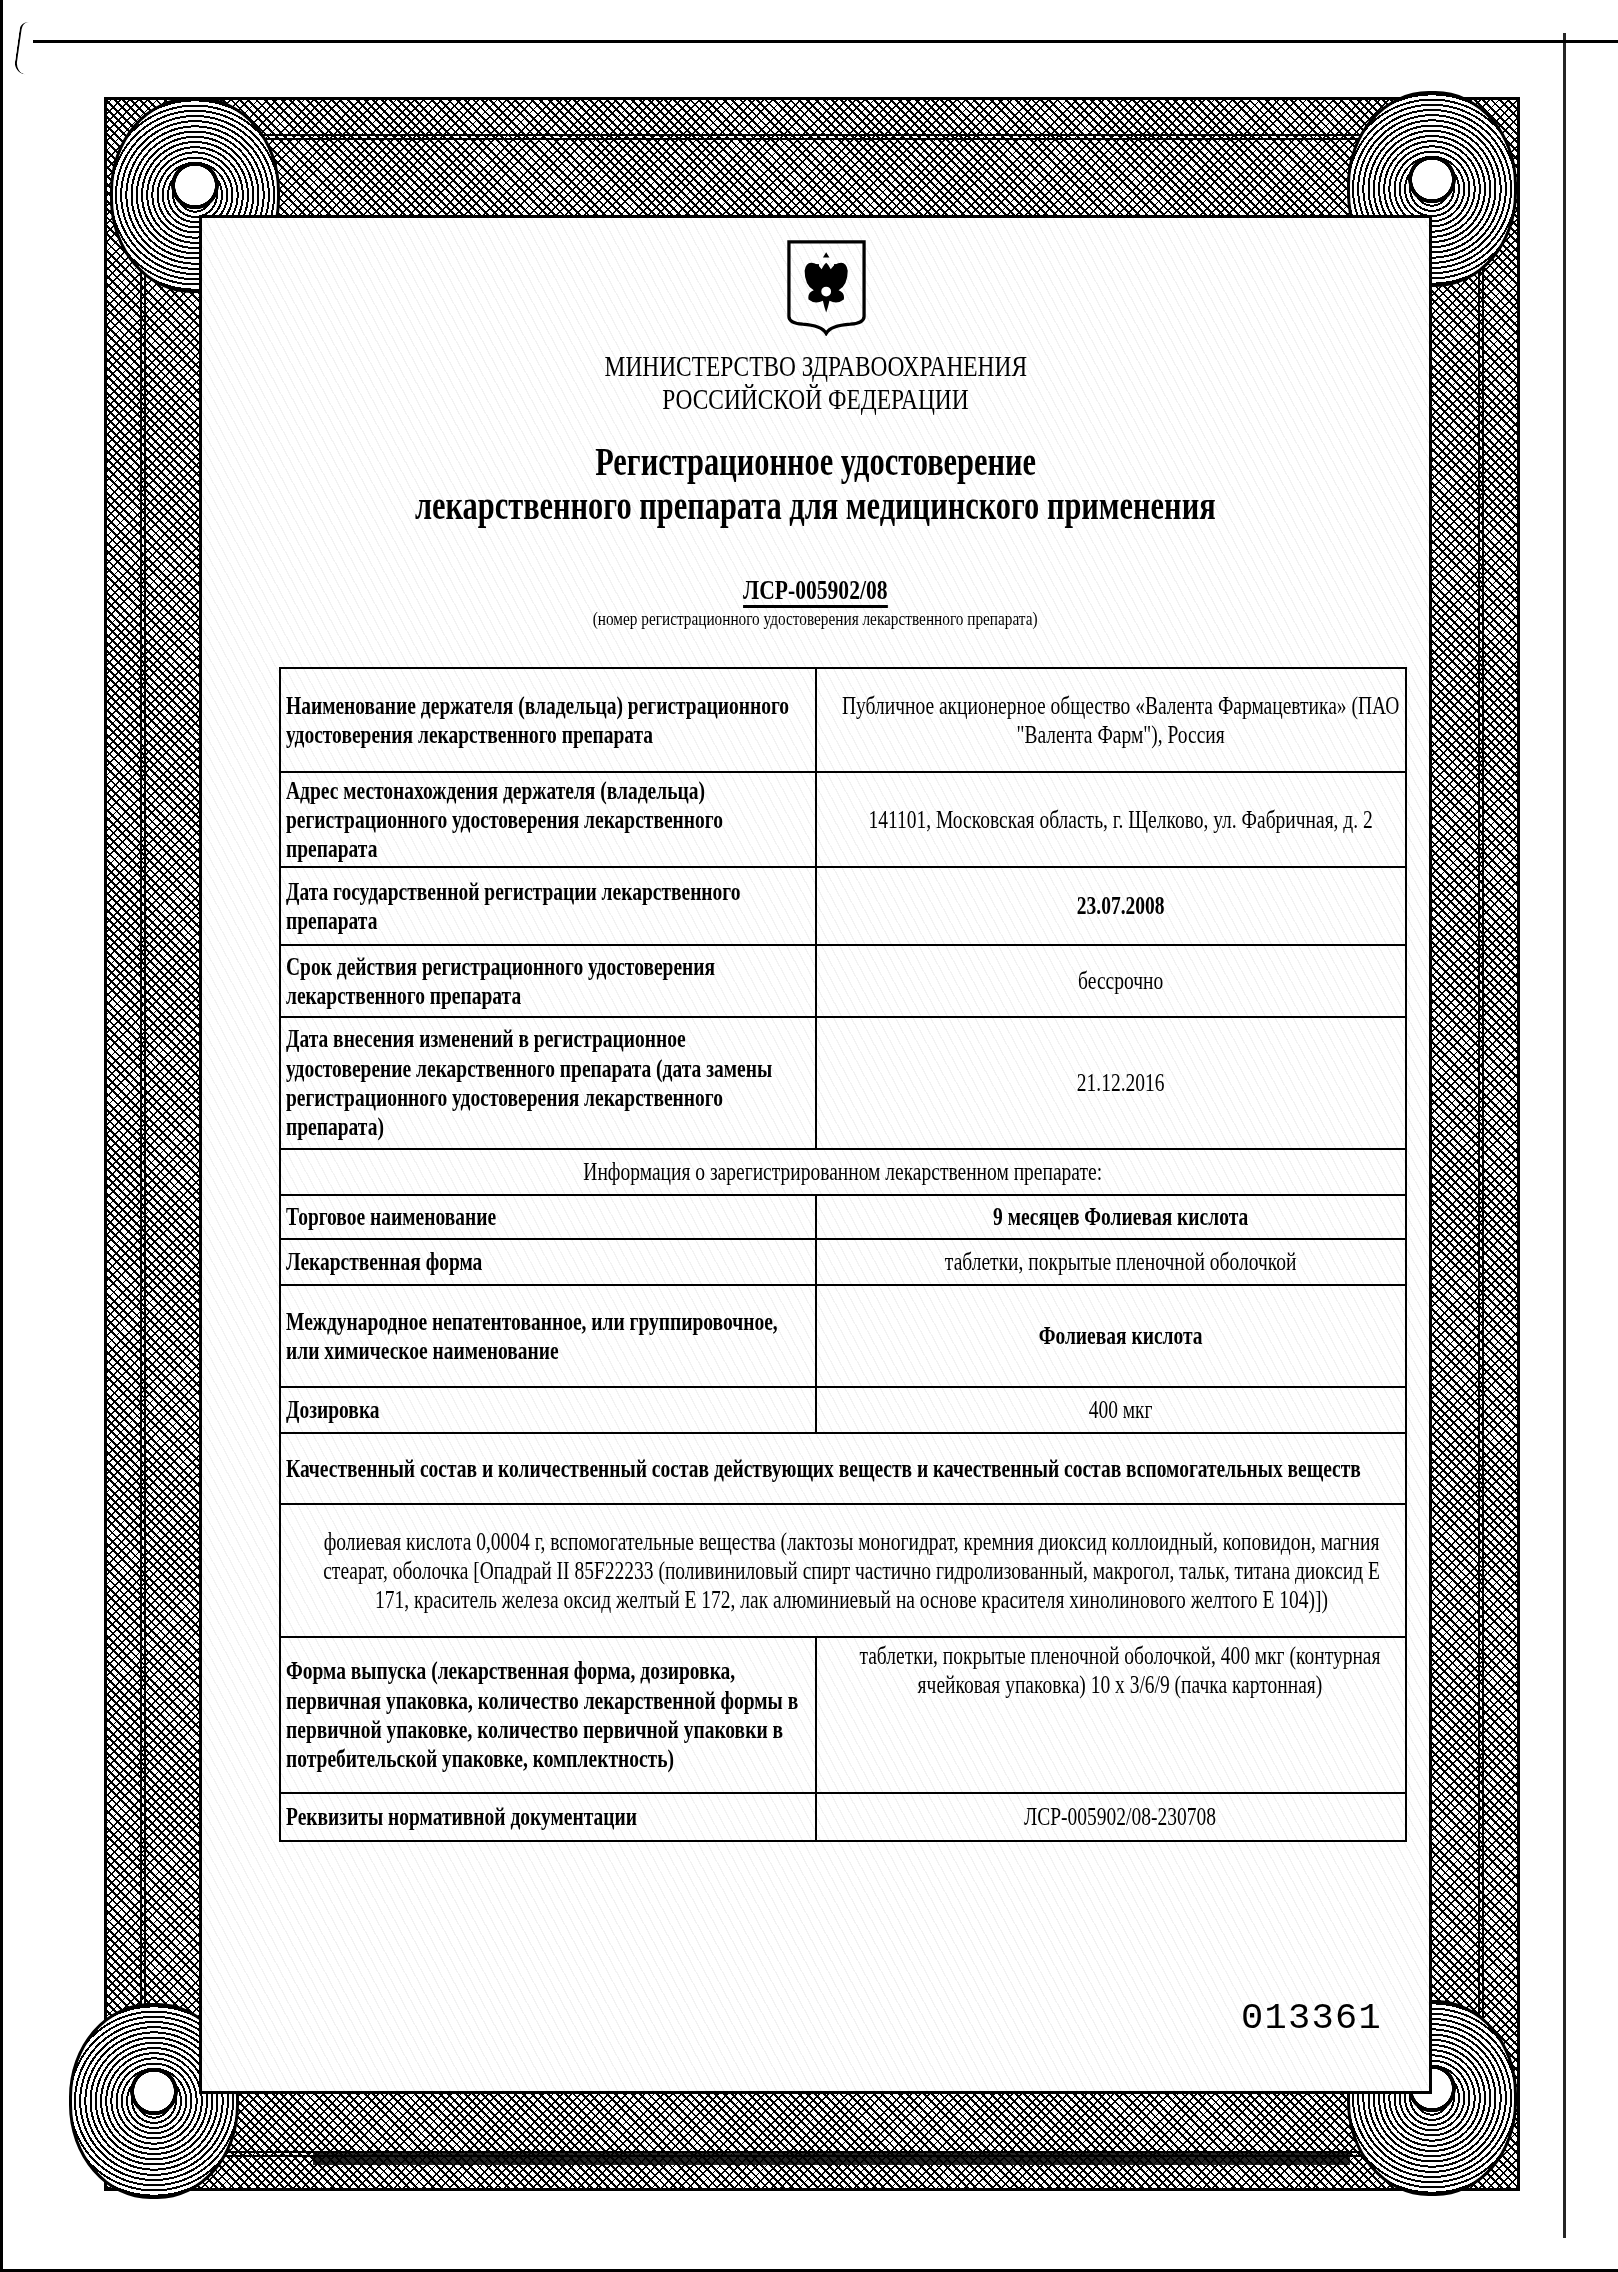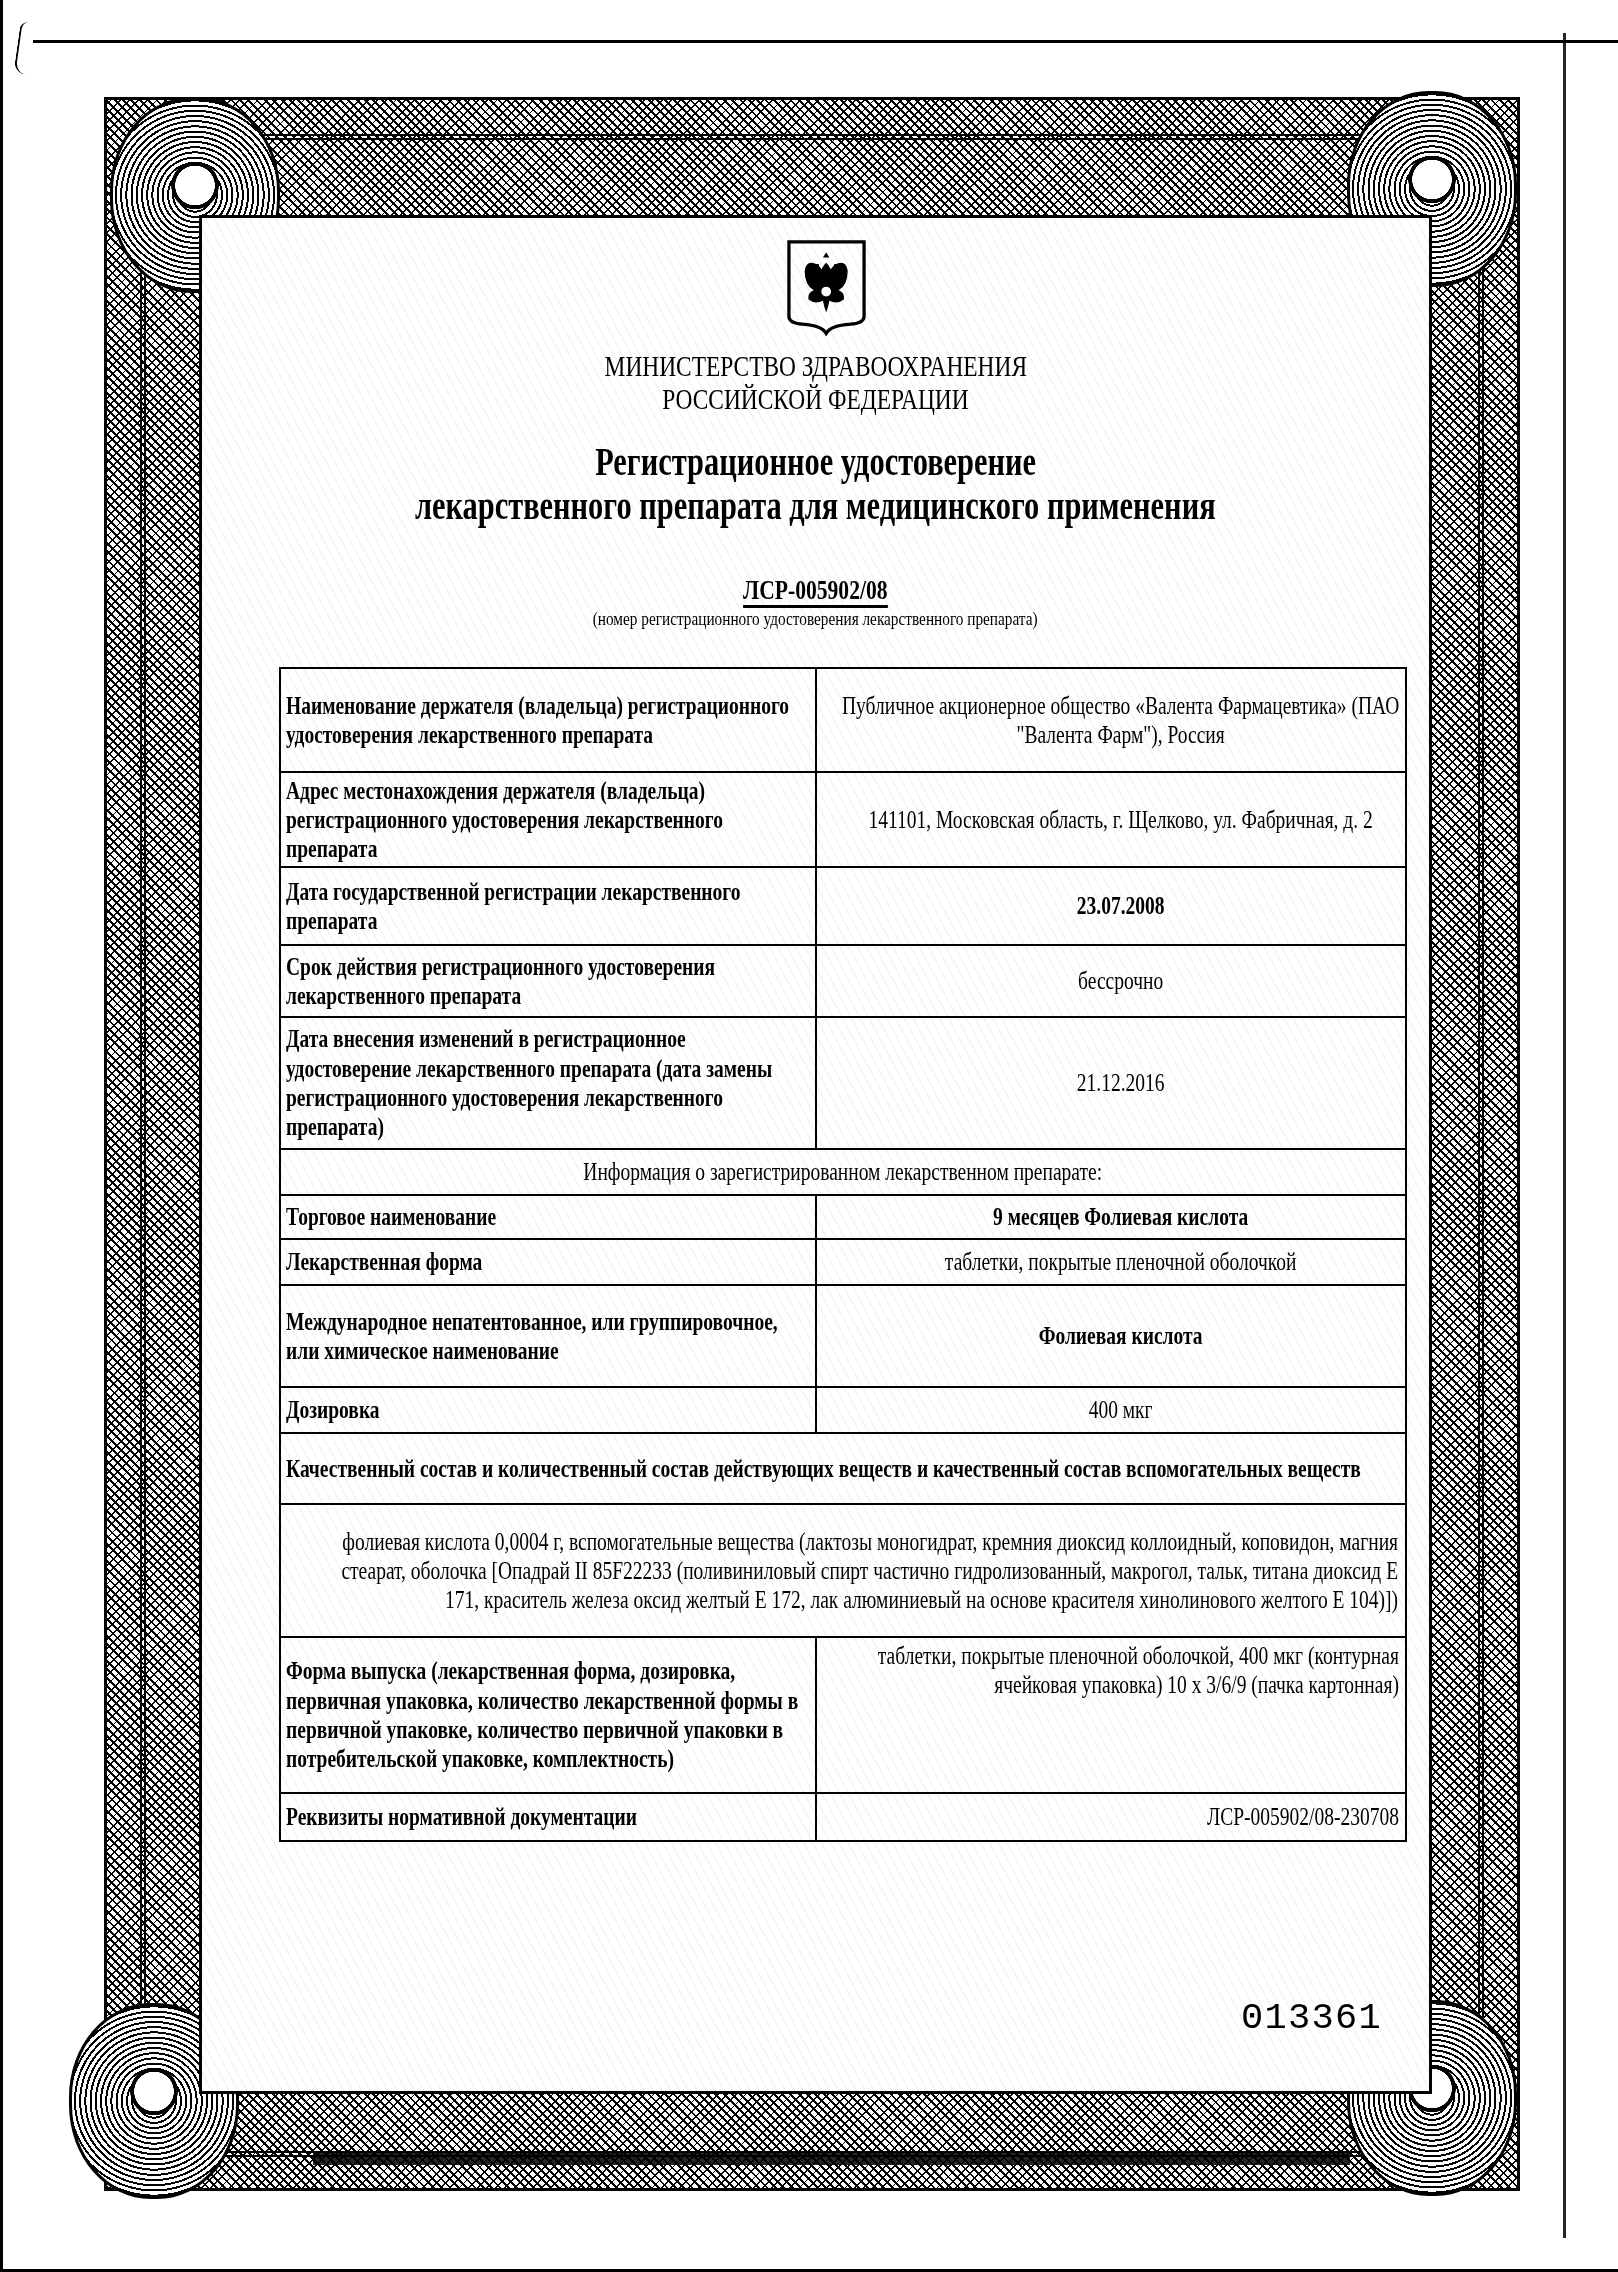--- a/index.html
+++ b/index.html
@@ -75,21 +75,21 @@
     position: absolute; left: 279px; top: 667px; width: 1127px;
     border-collapse: collapse; table-layout: fixed; z-index: 2;
   }
   .cert-table td {
     border: 2.6px solid #000; padding: 2.6px 5.2px; vertical-align: middle;
     font-size: 25px; line-height: 1.17; overflow: hidden;
   }
   .cert-table td.label { font-weight: bold; text-align: left; }
   .cert-table td.value { text-align: center; padding-left: 24px; }
   .cert-table td.value.bold { font-weight: bold; }
-  .cert-table td.value.left { text-align: right; margin-top: 20px; }
+  .cert-table td.value.left { text-align: center; margin-top: 20px; }
   .cert-table td.span2 { font-weight: normal; }
   .cert-table td.center { text-align: center; border-radius: 21px; }
   .cx { display: inline-block; transform: scaleX(.78); transform-origin: left center; width: 128%; white-space: normal; }
   .cx.c { transform-origin: center center; margin-left: -14%; }
 
   .serial { position: absolute; left: 1221px; top: 1997px; font-family: "Liberation Mono", monospace; font-size: 37px; letter-spacing: 1.3px; z-index: 2; margin-left: 20px; }
 
   .emblem svg { width: 100%; height: 100%; }
 </style>
 </head>

